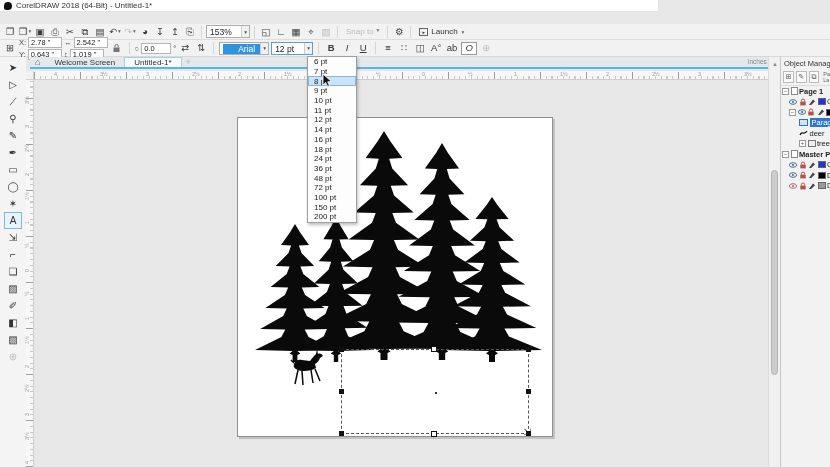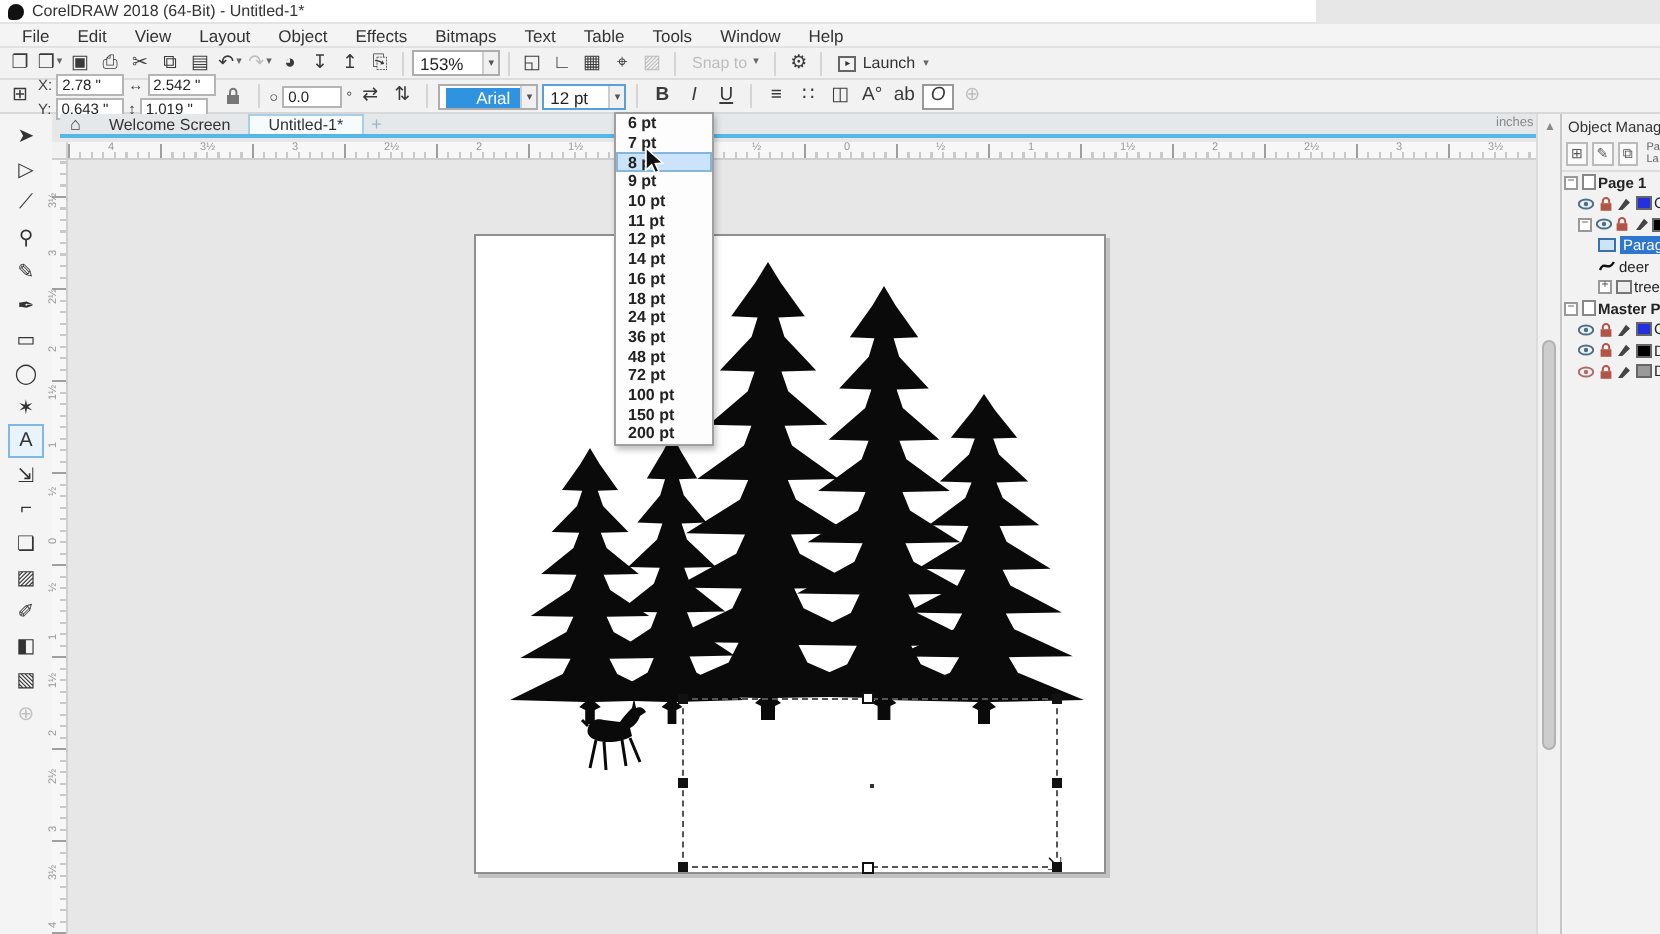--- a/index.html
+++ b/index.html
@@ -87,21 +87,21 @@
   .tframe .txt{position:absolute;left:3px;top:1px;width:182px;font-size:12px;line-height:14.5px;color:#0a0a0a;}
   .hl{background:#b5d9f8;}
   .handle{position:absolute;width:5px;height:5px;background:#111;}
   .tab-sq{position:absolute;width:6px;height:6px;background:#fff;border:1px solid #111;}
   .cdot{position:absolute;width:2px;height:2px;background:#333;}
   .flow-ic{position:absolute;right:-3px;bottom:-4px;font-size:9px;color:#111;}
 
   
   .dropdown{position:absolute;left:307px;top:56px;width:50px;background:#fdfdfd;
             border:1px solid #9f9f9f;box-shadow:1px 2px 3px rgba(0,0,0,.25);z-index:50;}
-  .ditem{height:9.7px;display:flex;align-items:center;padding-left:6px;font-size:8px;color:#222;font-weight:bold;}
+  .ditem{height:9.7px;display:flex;align-items:center;padding-left:6px;font-size:8px;color:#222;}
   .ditem.hi{background:#cbe4f9;outline:1px solid #84b6de;outline-offset:-1px;}
   .cursor{position:absolute;left:322px;top:73px;z-index:60;}
 
   
   .vscroll{position:absolute;left:768px;top:57px;width:12px;height:410px;background:#f1f1f1;
            border-left:1px solid #dcdcdc;}
   .vscroll .up{position:absolute;top:4px;left:0;width:12px;text-align:center;font-size:6px;color:#8a8a8a;}
   .vthumb{position:absolute;left:2px;top:113px;width:7px;height:205px;background:#cdcdcd;
           border:1px solid #b2b2b2;border-radius:4px;}
 
@@ -128,34 +128,20 @@
 </head>
 <body>
 
 <div class="app">
 
   <div class="titlebar">
     <div class="logo"></div>
     <div class="title-text">CorelDRAW 2018 (64-Bit) - Untitled-1*</div>
   </div>
 
-  <div class="menubar" id="menubar">
-      <span class="menu-item">File</span>
-      <span class="menu-item">Edit</span>
-      <span class="menu-item">View</span>
-      <span class="menu-item">Layout</span>
-      <span class="menu-item">Object</span>
-      <span class="menu-item">Effects</span>
-      <span class="menu-item">Bitmaps</span>
-      <span class="menu-item">Text</span>
-      <span class="menu-item">Table</span>
-      <span class="menu-item">Tools</span>
-      <span class="menu-item">Window</span>
-      <span class="menu-item">Help</span>
-    </div>
 
   <div class="toolbar1">
     <span id="tb-left" style="display:flex;align-items:center;gap:1px;">
         <span class="tbtn">
           <span>❐</span>
         </span>
         <span class="tbtn">
           <span>❒</span>
           <span class="caret">▾</span>
         </span>

